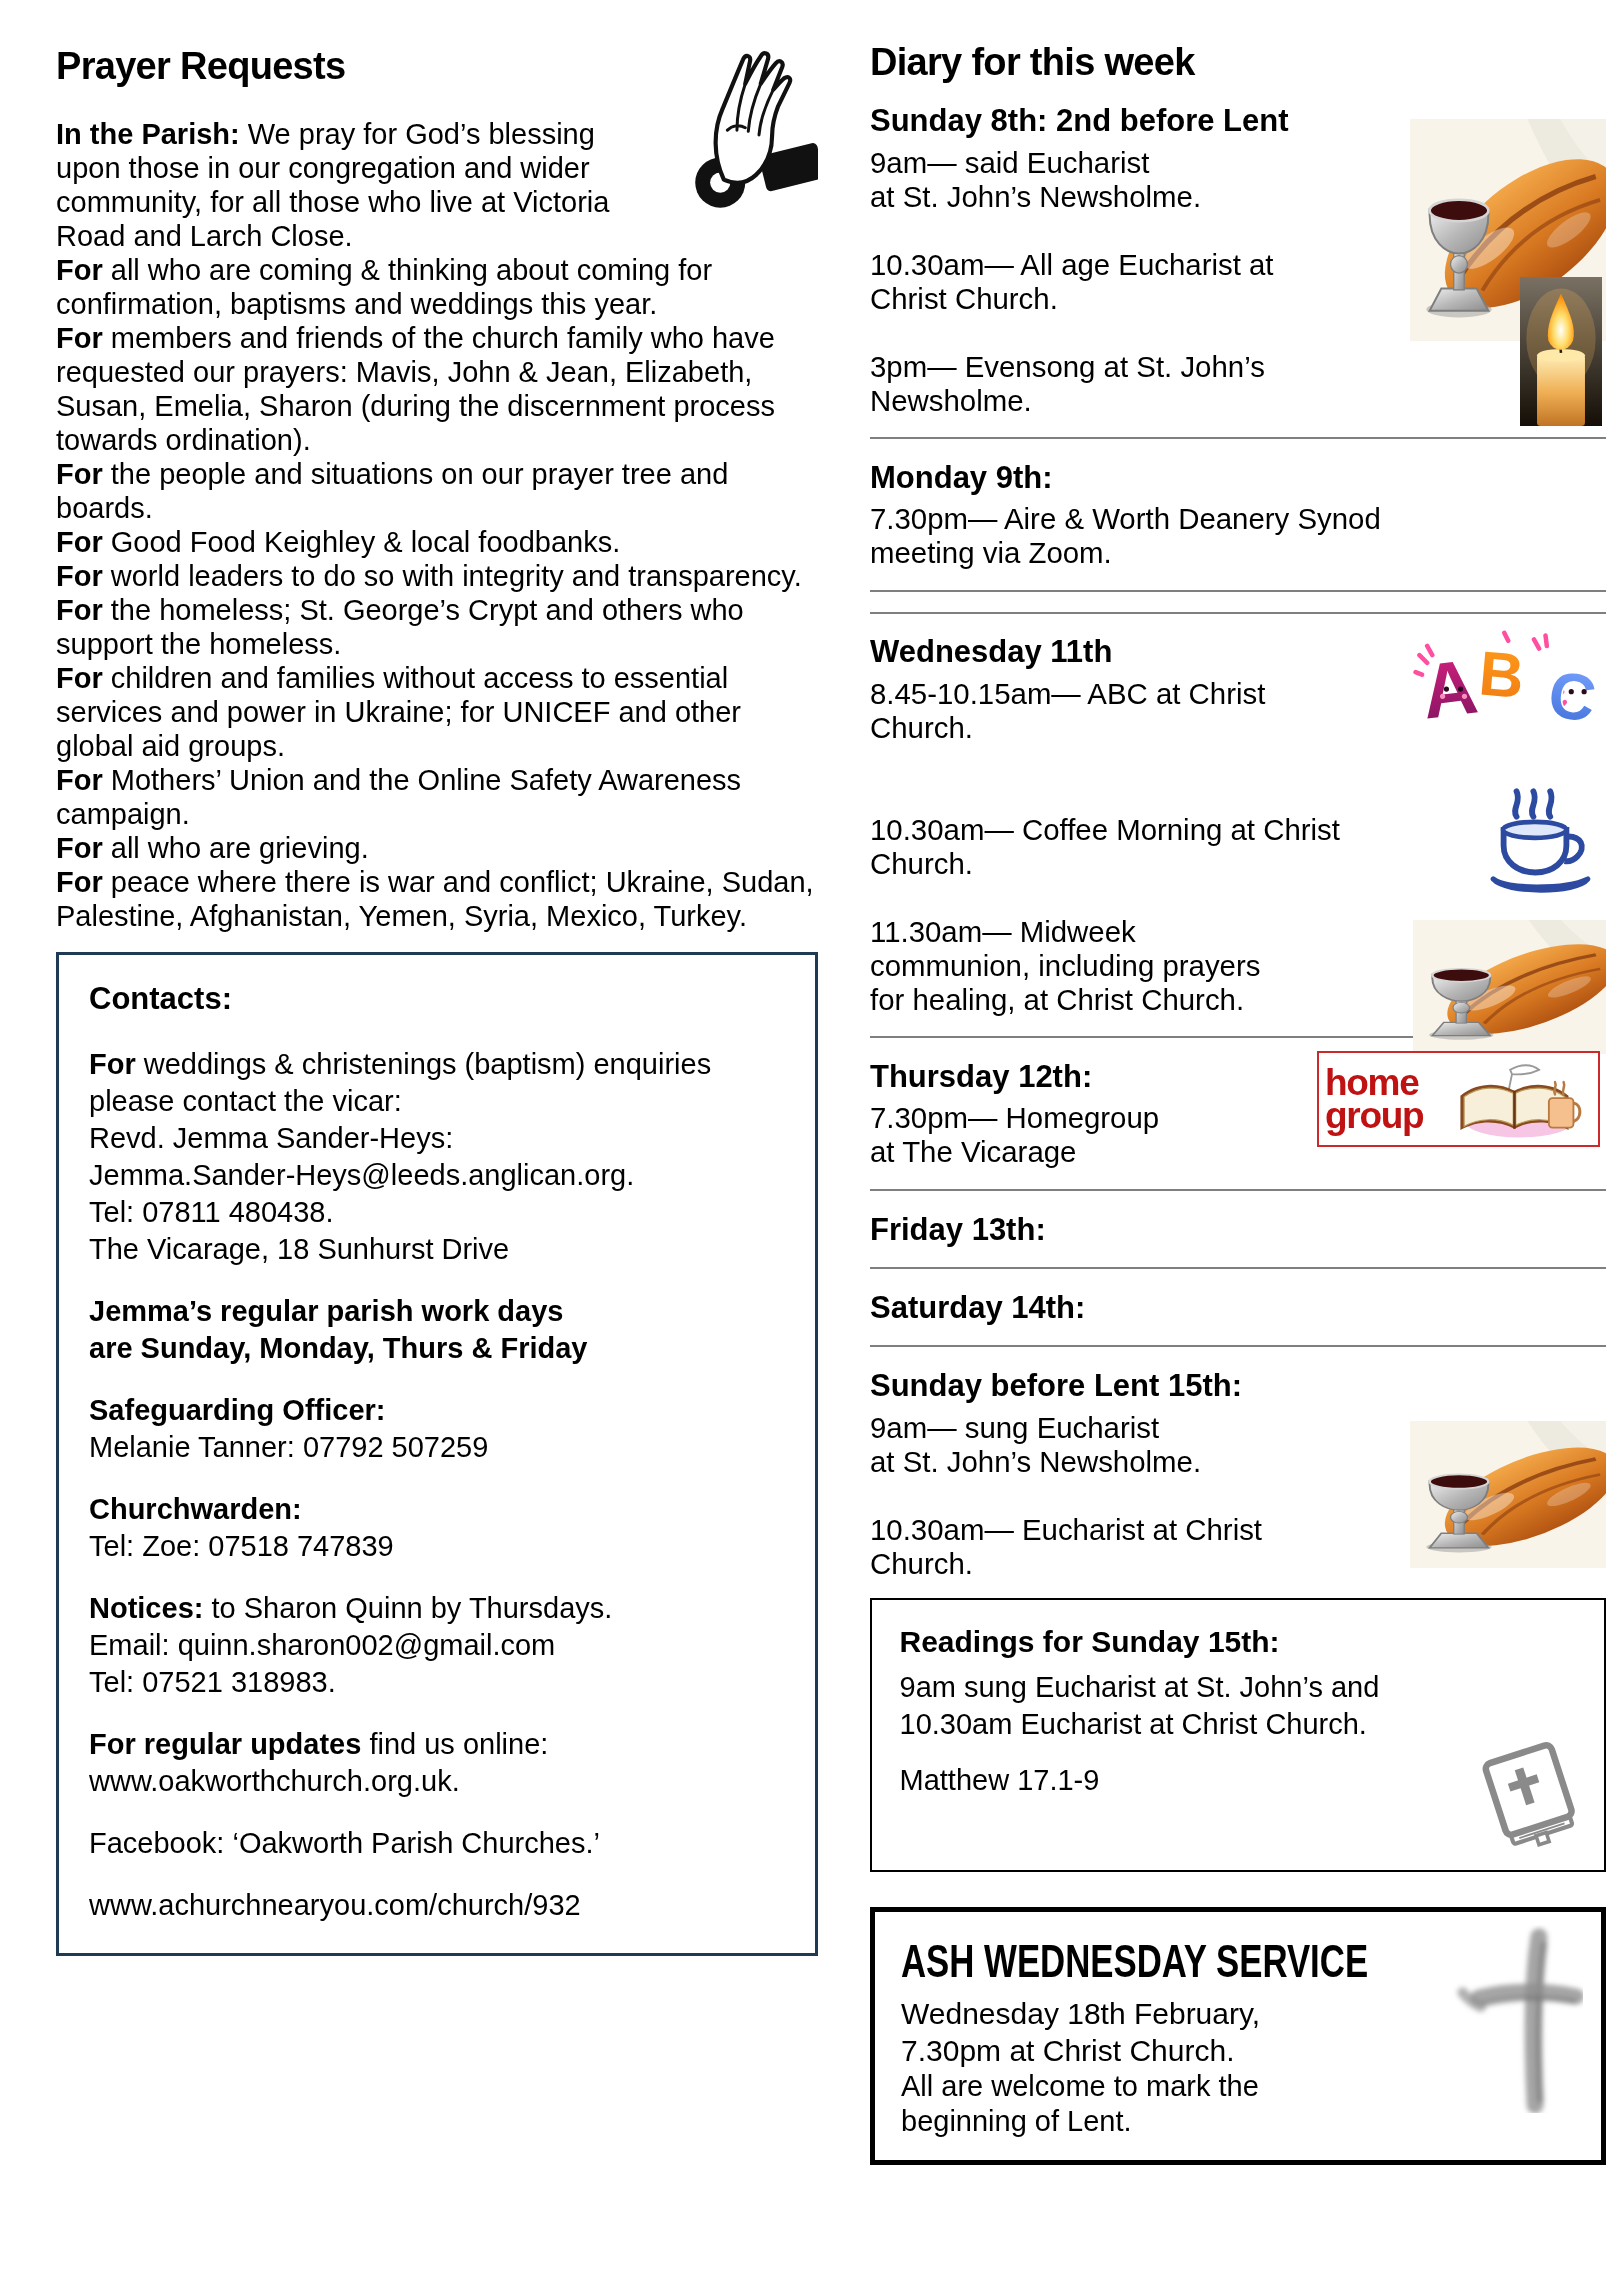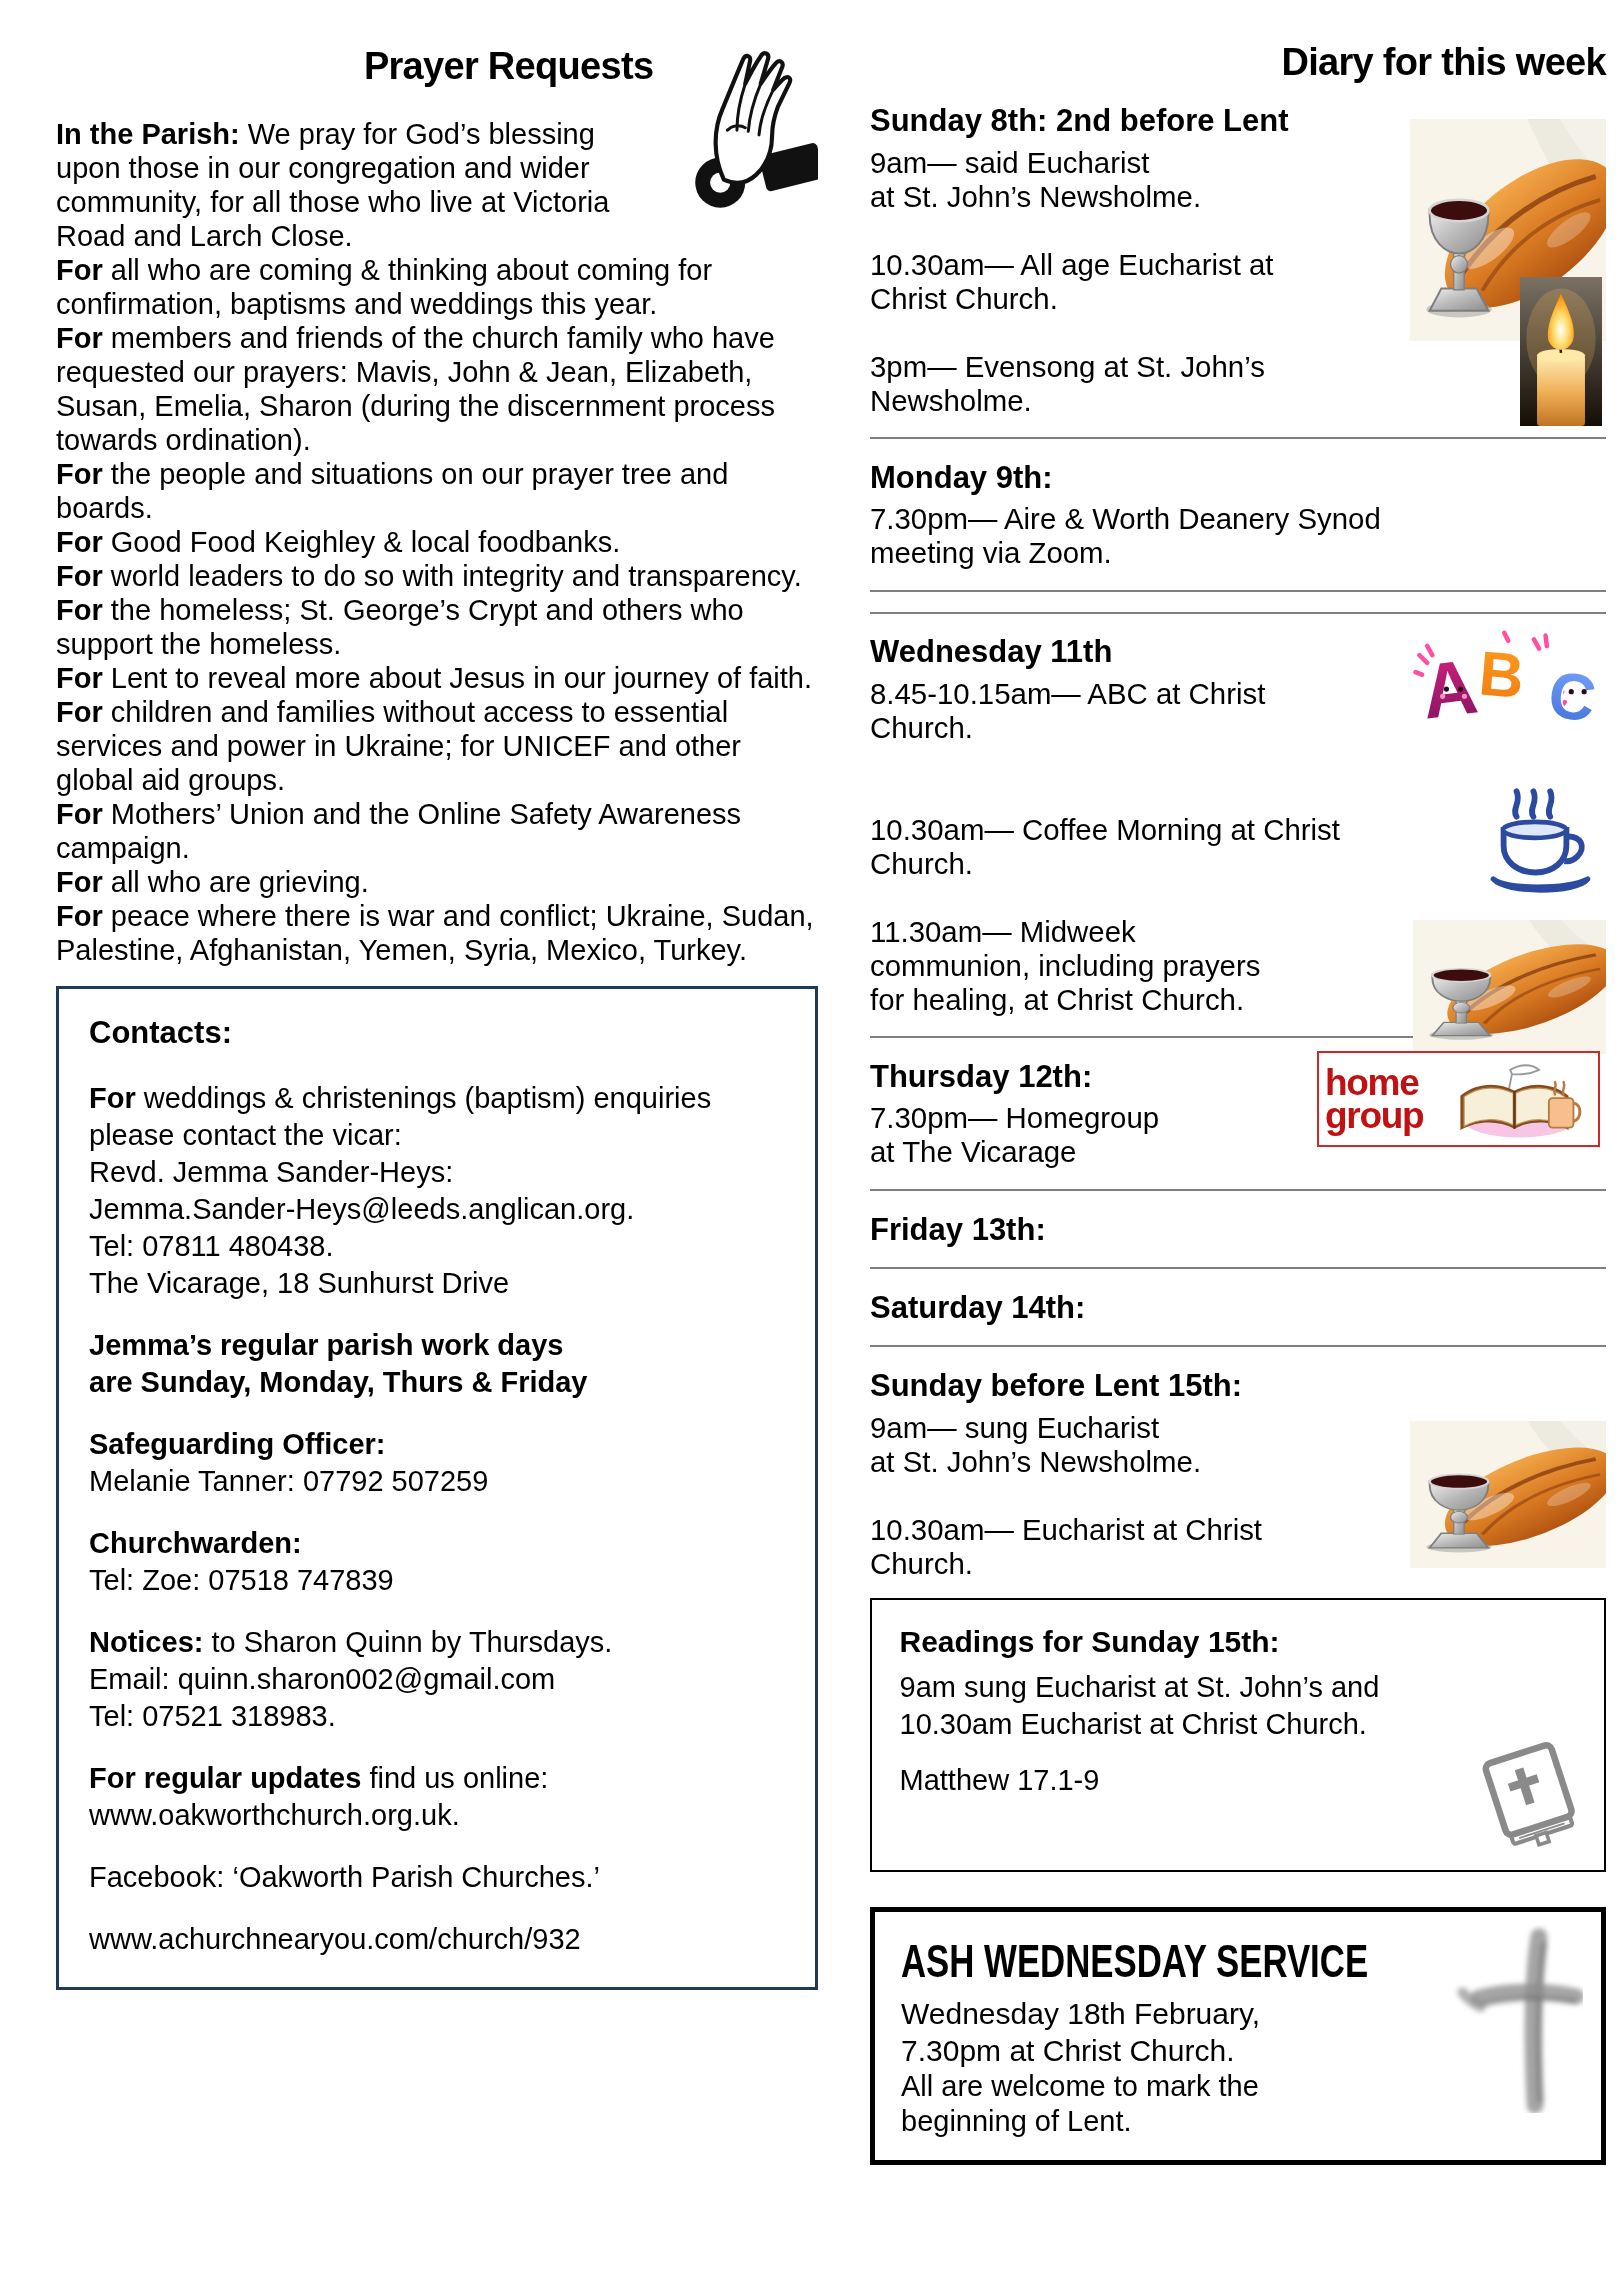--- a/index.html
+++ b/index.html
@@ -5,21 +5,21 @@
   html,body{margin:0;padding:0}
   body{
     width:1623px;height:2295px;position:relative;
     background:var(--page-bg,#fff);color:var(--text,#000);
     font-family:"Liberation Sans","DejaVu Sans",sans-serif;
     overflow:hidden;
   }
   .col-left{position:absolute;left:56px;top:41px;width:762px}
   .col-right{position:absolute;left:870px;top:41px;width:736px}
 
-  .page-title{font-size:38px;font-weight:bold;text-align:right;letter-spacing:-0.7px;margin:3.9px 0 29px}
+  .page-title{font-size:38px;font-weight:bold;text-align:left;letter-spacing:-0.7px;margin:3.9px 0 29px}
   .col-right .page-title{margin:0 0 18.3px}
 
   .hands-fig{float:right;width:149px;height:178px;margin:-3.9px 0 10.5px 15.7px}
   .hands-fig svg{width:100%;height:100%}
 
   .pr-item{font-size:29px;line-height:34px}
   .lead{font-weight:bold}
   .lead::after{content:" "}
 
   .contacts{border:3.3px solid var(--contacts-border,#1e3a55);margin-top:19.6px;padding:26px 30px 29px;box-sizing:border-box}
@@ -68,21 +68,20 @@
   </div>
   <h1 class="page-title">Prayer Requests</h1>
   <div id="prayer-items">
       <div class="pr-item"><b class="lead">In the Parish:</b><span>We pray for God’s blessing upon those in our congregation and wider community, for all those who live at Victoria Road and Larch Close.</span></div>
       <div class="pr-item"><b class="lead">For</b><span>all who are coming &amp; thinking about coming for confirmation, baptisms and weddings this year.</span></div>
       <div class="pr-item"><b class="lead">For</b><span>members and friends of the church family who have requested our prayers: Mavis, John &amp; Jean, Elizabeth, Susan, Emelia, Sharon (during the discernment process towards ordination).</span></div>
       <div class="pr-item"><b class="lead">For</b><span>the people and situations on our prayer tree and boards.</span></div>
       <div class="pr-item"><b class="lead">For</b><span>Good Food Keighley &amp; local foodbanks.</span></div>
       <div class="pr-item"><b class="lead">For</b><span>world leaders to do so with integrity and transparency.</span></div>
       <div class="pr-item"><b class="lead">For</b><span>the homeless; St. George’s Crypt and others who support the homeless.</span></div>
-      <div class="pr-item"><b class="lead">For</b><span>Lent to reveal more about Jesus in our journey of faith.</span></div>
       <div class="pr-item"><b class="lead">For</b><span>children and families without access to essential services and power in Ukraine; for UNICEF and other global aid groups.</span></div>
       <div class="pr-item"><b class="lead">For</b><span>Mothers’ Union and the Online Safety Awareness campaign.</span></div>
       <div class="pr-item"><b class="lead">For</b><span>all who are grieving.</span></div>
       <div class="pr-item"><b class="lead">For</b><span>peace where there is war and conflict; Ukraine, Sudan, Palestine, Afghanistan, Yemen, Syria, Mexico, Turkey.</span></div>
     </div>
 
   <div class="contacts">
     <div class="c-heading">Contacts:</div>
     <div id="contacts-body">
         <div class="c-block">

